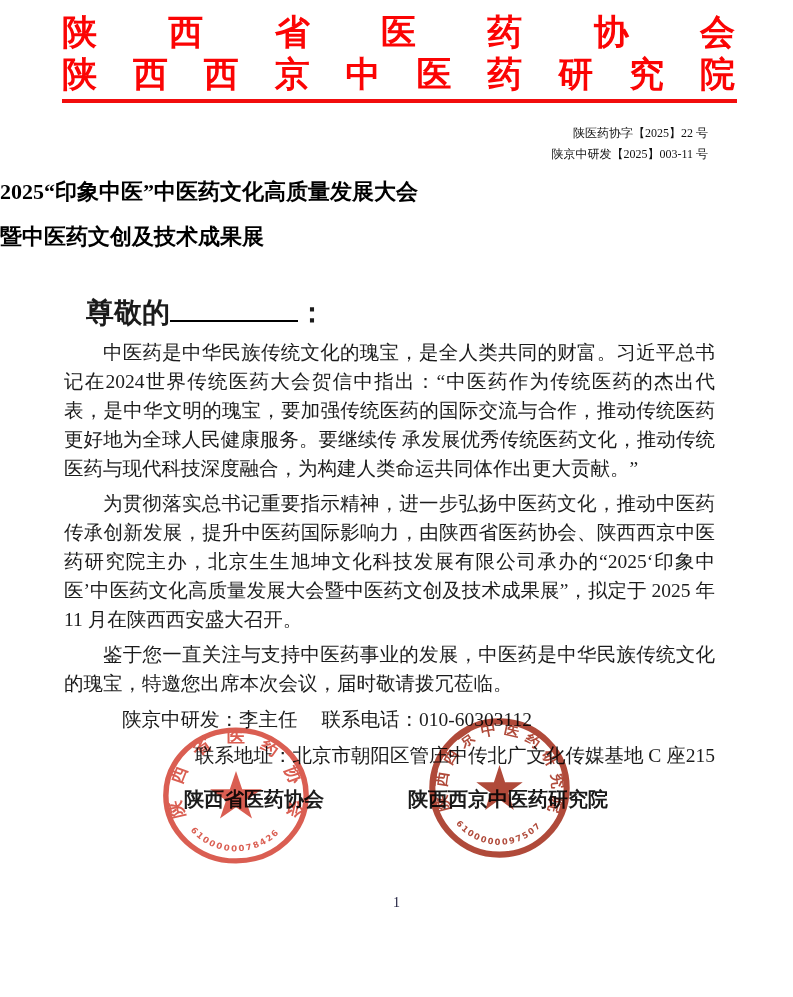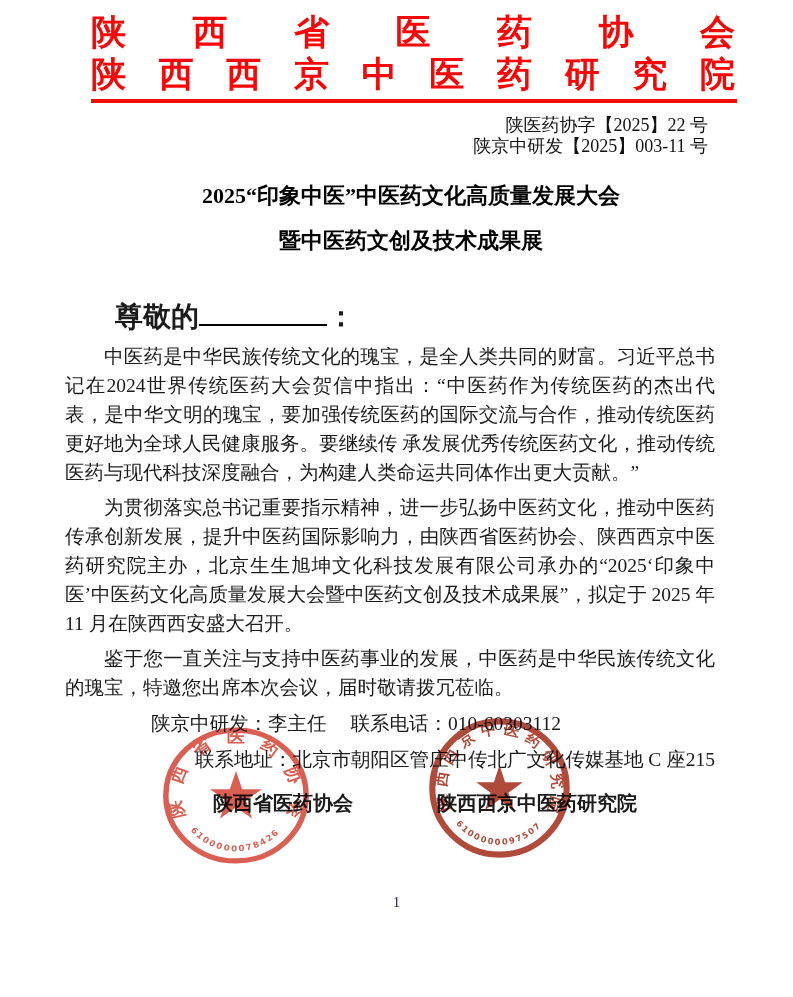--- a/index.html
+++ b/index.html
@@ -4,64 +4,63 @@
 <style>
   * { margin: 0; padding: 0; box-sizing: border-box; }
   html, body { background: #ffffff; }
   .page {
     position: relative;
     width: 793px; height: 997px;
     background: #ffffff;
     overflow: hidden;
     font-family: "Liberation Serif", "DejaVu Serif", serif;
     color: #1b1b1b;
-    padding-left: 29px;
   }
   
   .letterhead { padding: 12px 58px 0 62px; }
   .org-line {
     color: #fb0404;
     font-weight: bold;
     font-size: 35px;
     line-height: 42px;
     text-align: justify;
     text-align-last: justify;
     white-space: nowrap;
   }
   .red-rule {
     margin: 3px 56px 0 62px;
     height: 4px;
     background: #f20d0d;
   }
   
   .doc-numbers {
-    margin-top: 12px;
+    margin-top: 20px;
     padding-right: 85px;
     text-align: right;
-    font-size: 18px;
+    font-size: 12px;
     line-height: 21px;
     color: #111;
   }
   
-  .title-block { margin-top: 25px; text-align: center; font-weight: bold; font-size: 22px; color: #000; }
+  .title-block { margin-top: 13px; font-weight: bold; font-size: 22px; color: #000; }
   .title-line1 { line-height: 28px; }
   .title-line2 { line-height: 28px; margin-top: 17px; font-family: Liberation Serif, serif; }
   
   .salutation {
     margin: 47px 78px 0 86px;
     font-size: 28px; font-weight: bold; line-height: 30px;
   }
   .salutation .blank {
     display: inline-block;
     width: 128px; height: 19px;
     border-bottom: 2px solid #000;
     vertical-align: baseline;
   }
   
-  .body-text { margin: 10px 78px 0 36px; }
+  .body-text { margin: 10px 78px 0 64px; }
   .body-text p {
     font-size: 19.5px;
     line-height: 29px;
     text-align: justify;
     text-indent: 2em;
   }
   .body-text p + p { margin-top: 6px; }
   .contact-line {
     margin: 8px 78px 0 86px;
     padding-left: 36px;

